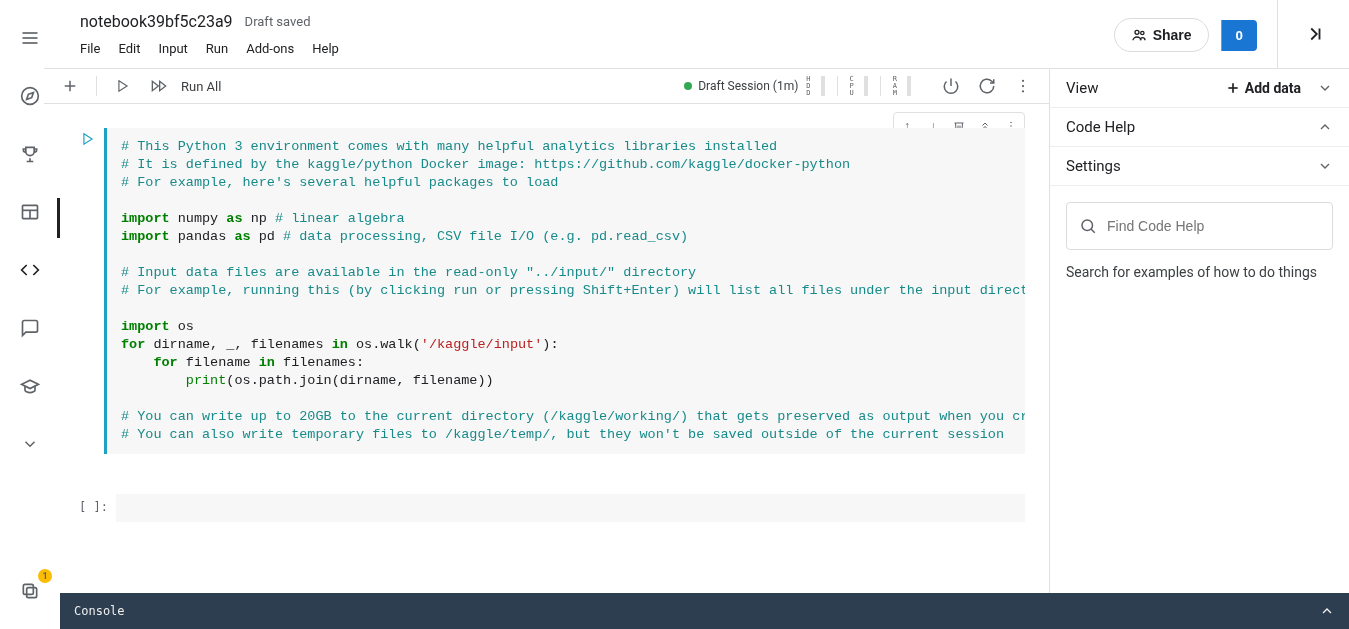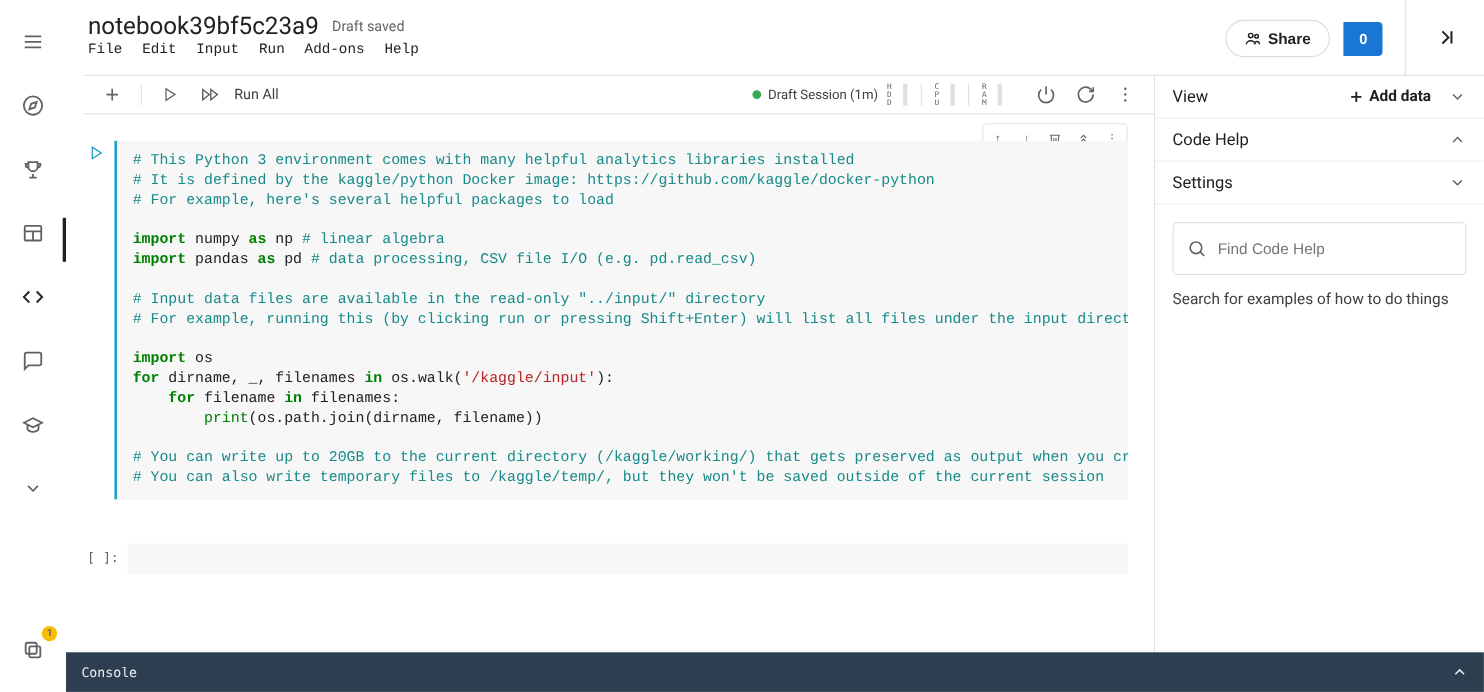--- a/index.html
+++ b/index.html
@@ -9,37 +9,37 @@
 .left-rail { position: absolute; left: 0; top: 0; width: 60px; height: 629px; background: #fff; display: flex; flex-direction: column; align-items: center; padding-top: 20px; gap: 22px; }
 .left-rail .rail-item { width: 36px; height: 36px; display: flex; align-items: center; justify-content: center; cursor: pointer; color: #5f6368; border-radius: 50%; }
 .left-rail .active-bar { position: absolute; left: 57px; top: 198px; width: 3px; height: 40px; background: #202124; }
 .left-rail .spacer { flex: 1; }
 .left-rail .stacked { position: relative; }
 .left-rail .stacked .badge { position: absolute; top: -4px; right: -4px; width: 14px; height: 14px; background: #fbbc04; border-radius: 50%; font-size: 9px; display: flex; align-items: center; justify-content: center; font-weight: 700; }
 
 
 .topbar { position: absolute; left: 60px; top: 0; right: 72px; height: 68px; padding: 12px 20px 0 20px; }
 .title-row { display: flex; align-items: center; gap: 12px; }
-.title { font-size: 22px; font-weight: 400; color: #202124; }
+.title { font-size: 16px; font-weight: 400; color: #202124; }
 .draft-saved { font-size: 13px; color: #5f6368; }
 .actions-right { position: absolute; right: 20px; top: 18px; display: flex; gap: 12px; align-items: center; }
 .btn { border-radius: 20px; padding: 8px 16px; font-size: 14px; font-weight: 700; display: inline-flex; align-items: center; gap: 6px; cursor: pointer; }
 .btn-share { background: #fff; border: 1px solid #dadce0; color: #202124; }
 .btn-save-wrap { display: flex; }
 .btn-save { background: #1976d2; color: #fff; border: none; border-radius: 4px 0 0 4px; display: inline-flex; align-items: center; gap: 6px; padding: 8px 14px; font-weight: 700; }
 .btn-count { background: #1976d2; color: #fff; border: none; border-left: 1px solid rgba(255,255,255,0.3); padding: 8px 14px; border-radius: 0 4px 4px 0; font-weight: 700; }
 
-.menu-row { display: flex; gap: 18px; margin-top: 0; font-size: 13px; color: #202124; font-family: Liberation Mono, monospace; }
+.menu-row { display: flex; gap: 18px; margin-top: 10px; font-size: 13px; color: #202124; }
 .menu-row span { cursor: pointer; }
 
 
 .right-collapse { position: absolute; right: 0; top: 0; width: 72px; height: 68px; display: flex; align-items: center; justify-content: center; border-left: 1px solid #e0e0e0; }
 
 
-.toolbar { position: absolute; left: 76px; top: 68px; right: 300px; height: 36px; border-top: 1px solid #e0e0e0; border-bottom: 1px solid #e0e0e0; display: flex; align-items: center; padding: 0 12px; gap: 8px; }
+.toolbar { position: absolute; left: 44px; top: 68px; right: 300px; height: 36px; border-top: 1px solid #e0e0e0; border-bottom: 1px solid #e0e0e0; display: flex; align-items: center; padding: 0 12px; gap: 8px; }
 .toolbar .tb-btn { width: 28px; height: 28px; display: flex; align-items: center; justify-content: center; cursor: pointer; color: #5f6368; }
 .toolbar .sep { width: 1px; height: 20px; background: #e0e0e0; margin: 0 4px; }
 .toolbar .run-all { font-size: 13px; color: #3c4043; cursor: pointer; }
 .toolbar .flex { flex: 1; }
 .toolbar .session { display: flex; align-items: center; gap: 6px; font-size: 12px; color: #3c4043; }
 .toolbar .dot { width: 8px; height: 8px; background: #34a853; border-radius: 50%; }
 .toolbar .mini { font-family: monospace; font-size: 7px; line-height: 7px; color: #5f6368; display: flex; flex-direction: column; align-items: center; letter-spacing: 0; }
 .toolbar .minibar { width: 4px; height: 20px; background: #e0e0e0; margin-left: 2px; }
 
 

